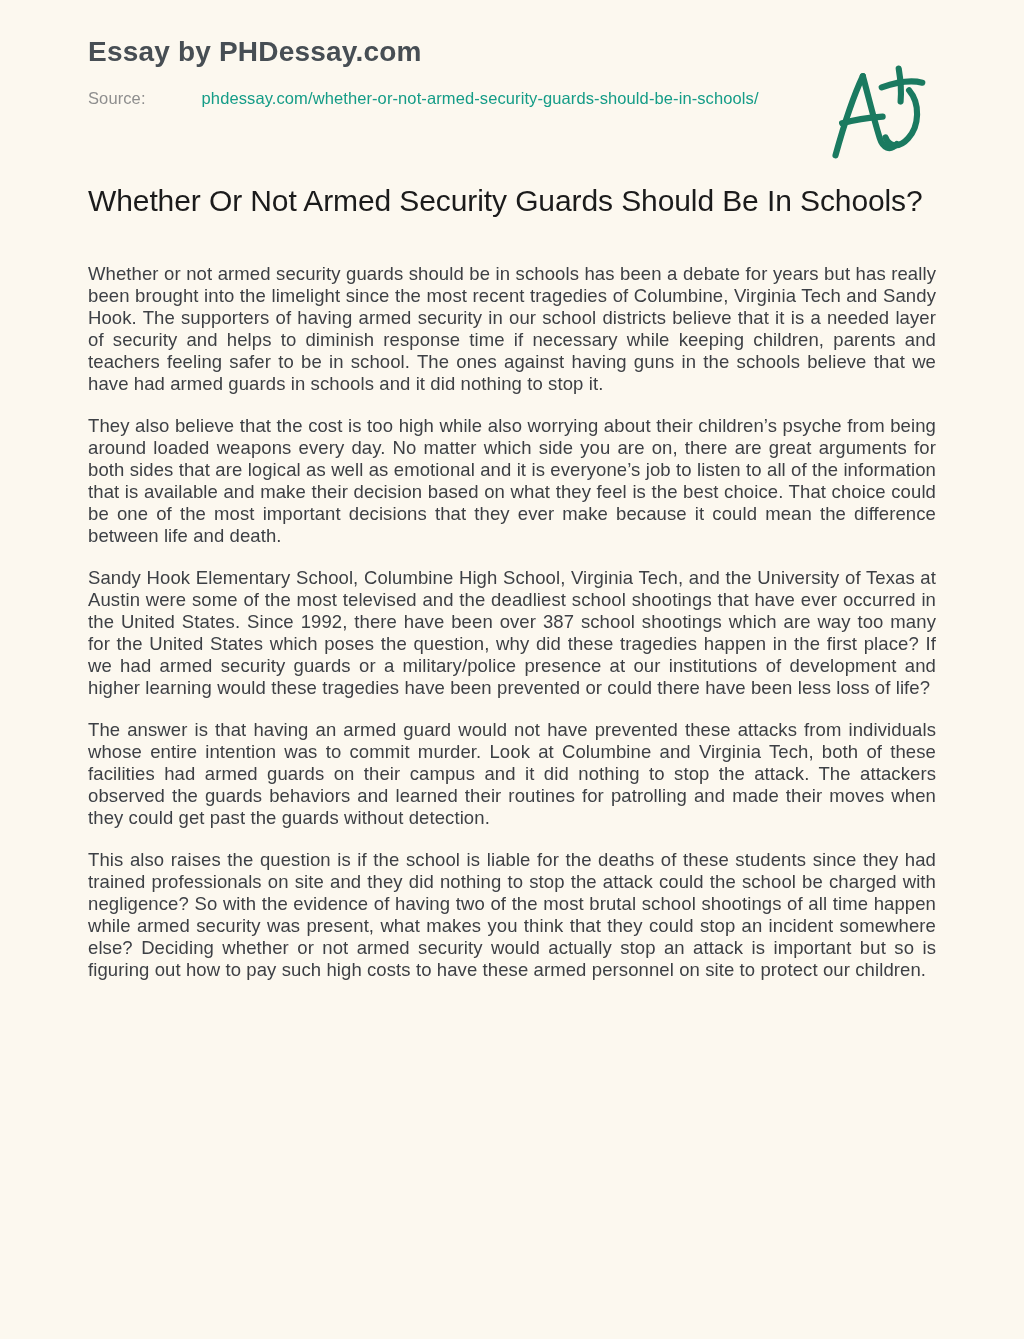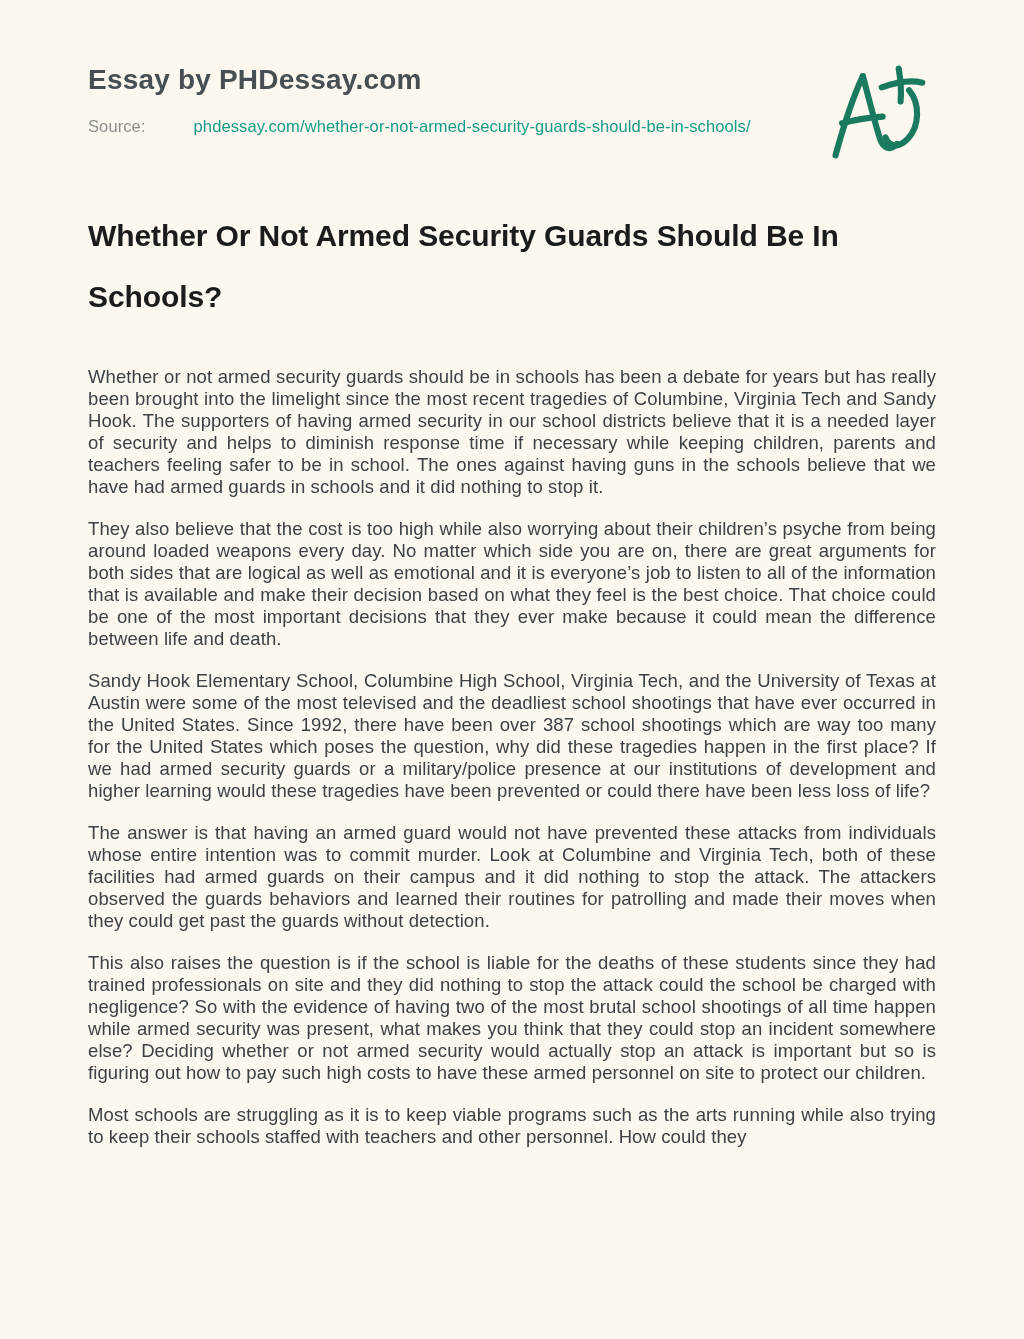--- a/index.html
+++ b/index.html
@@ -14,56 +14,56 @@
   *{margin:0;padding:0;box-sizing:border-box;}
   html,body{width:1024px;height:1339px;}
   body{
     background:var(--background);
     font-family:"Liberation Sans", sans-serif;
     overflow:hidden;
   }
   .page{
     position:relative;
     width:1024px;height:1339px;
-    padding:64px 88px 0 88px;
+    padding:36px 88px 0 88px;
     overflow:hidden;
   }
   .byline{
     font-size:28px;
     font-weight:600;
     letter-spacing:.2px;
     color:var(--header-text);
   }
   .source-row{
     margin-top:21px;
     font-size:16.5px;
     letter-spacing:.1px;
   }
   .source-label{
     color:var(--source-label);
-    margin-right:6px;
+    margin-right:14px;
   }
   .source-link{
     color:var(--link);
     text-decoration:none;
     font-weight:500;
     margin-left:42px;
   }
   .logo{
     position:absolute;
     left:827px;top:62px;
     width:100px;height:98px;
     color:var(--logo-green);
   }
   .logo svg{width:100%;height:100%;display:block;}
   .article-title{
     margin-top:69px;
     font-size:30px;
-    line-height:61px;
-    font-weight:700;
+    line-height:47px;
+    font-weight:400;
     letter-spacing:-.1px;
     color:var(--title-text);
     max-width:848px;
   }
   .essay{
     margin-top:39px;
     max-width:848px;
   }
   .essay p{
     font-size:18.5px;
@@ -99,16 +99,15 @@
   </header>
 
   <h1 class="article-title">Whether Or Not Armed Security Guards Should Be In Schools?</h1>
 
   <article class="essay">
     <p>Whether or not armed security guards should be in schools has been a debate for years but has really been brought into the limelight since the most recent tragedies of Columbine, Virginia Tech and Sandy Hook. The supporters of having armed security in our school districts believe that it is a needed layer of security and helps to diminish response time if necessary while keeping children, parents and teachers feeling safer to be in school. The ones against having guns in the schools believe that we have had armed guards in schools and it did nothing to stop it.</p>
     <p>They also believe that the cost is too high while also worrying about their children’s psyche from being around loaded weapons every day. No matter which side you are on, there are great arguments for both sides that are logical as well as emotional and it is everyone’s job to listen to all of the information that is available and make their decision based on what they feel is the best choice. That choice could be one of the most important decisions that they ever make because it could mean the difference between life and death.</p>
     <p>Sandy Hook Elementary School, Columbine High School, Virginia Tech, and the University of Texas at Austin were some of the most televised and the deadliest school shootings that have ever occurred in the United States. Since 1992, there have been over 387 school shootings which are way too many for the United States which poses the question, why did these tragedies happen in the first place? If we had armed security guards or a military/police presence at our institutions of development and higher learning would these tragedies have been prevented or could there have been less loss of life?</p>
     <p>The answer is that having an armed guard would not have prevented these attacks from individuals whose entire intention was to commit murder. Look at Columbine and Virginia Tech, both of these facilities had armed guards on their campus and it did nothing to stop the attack. The attackers observed the guards behaviors and learned their routines for patrolling and made their moves when they could get past the guards without detection.</p>
     <p>This also raises the question is if the school is liable for the deaths of these students since they had trained professionals on site and they did nothing to stop the attack could the school be charged with negligence? So with the evidence of having two of the most brutal school shootings of all time happen while armed security was present, what makes you think that they could stop an incident somewhere else? Deciding whether or not armed security would actually stop an attack is important but so is figuring out how to pay such high costs to have these armed personnel on site to protect our children.</p>
-    <p>Most schools are struggling as it is to keep viable programs such as the arts running while also trying to keep their schools staffed with teachers and other personnel. How could they</p>
   </article>
 
 </div>
 
 </body></html>

